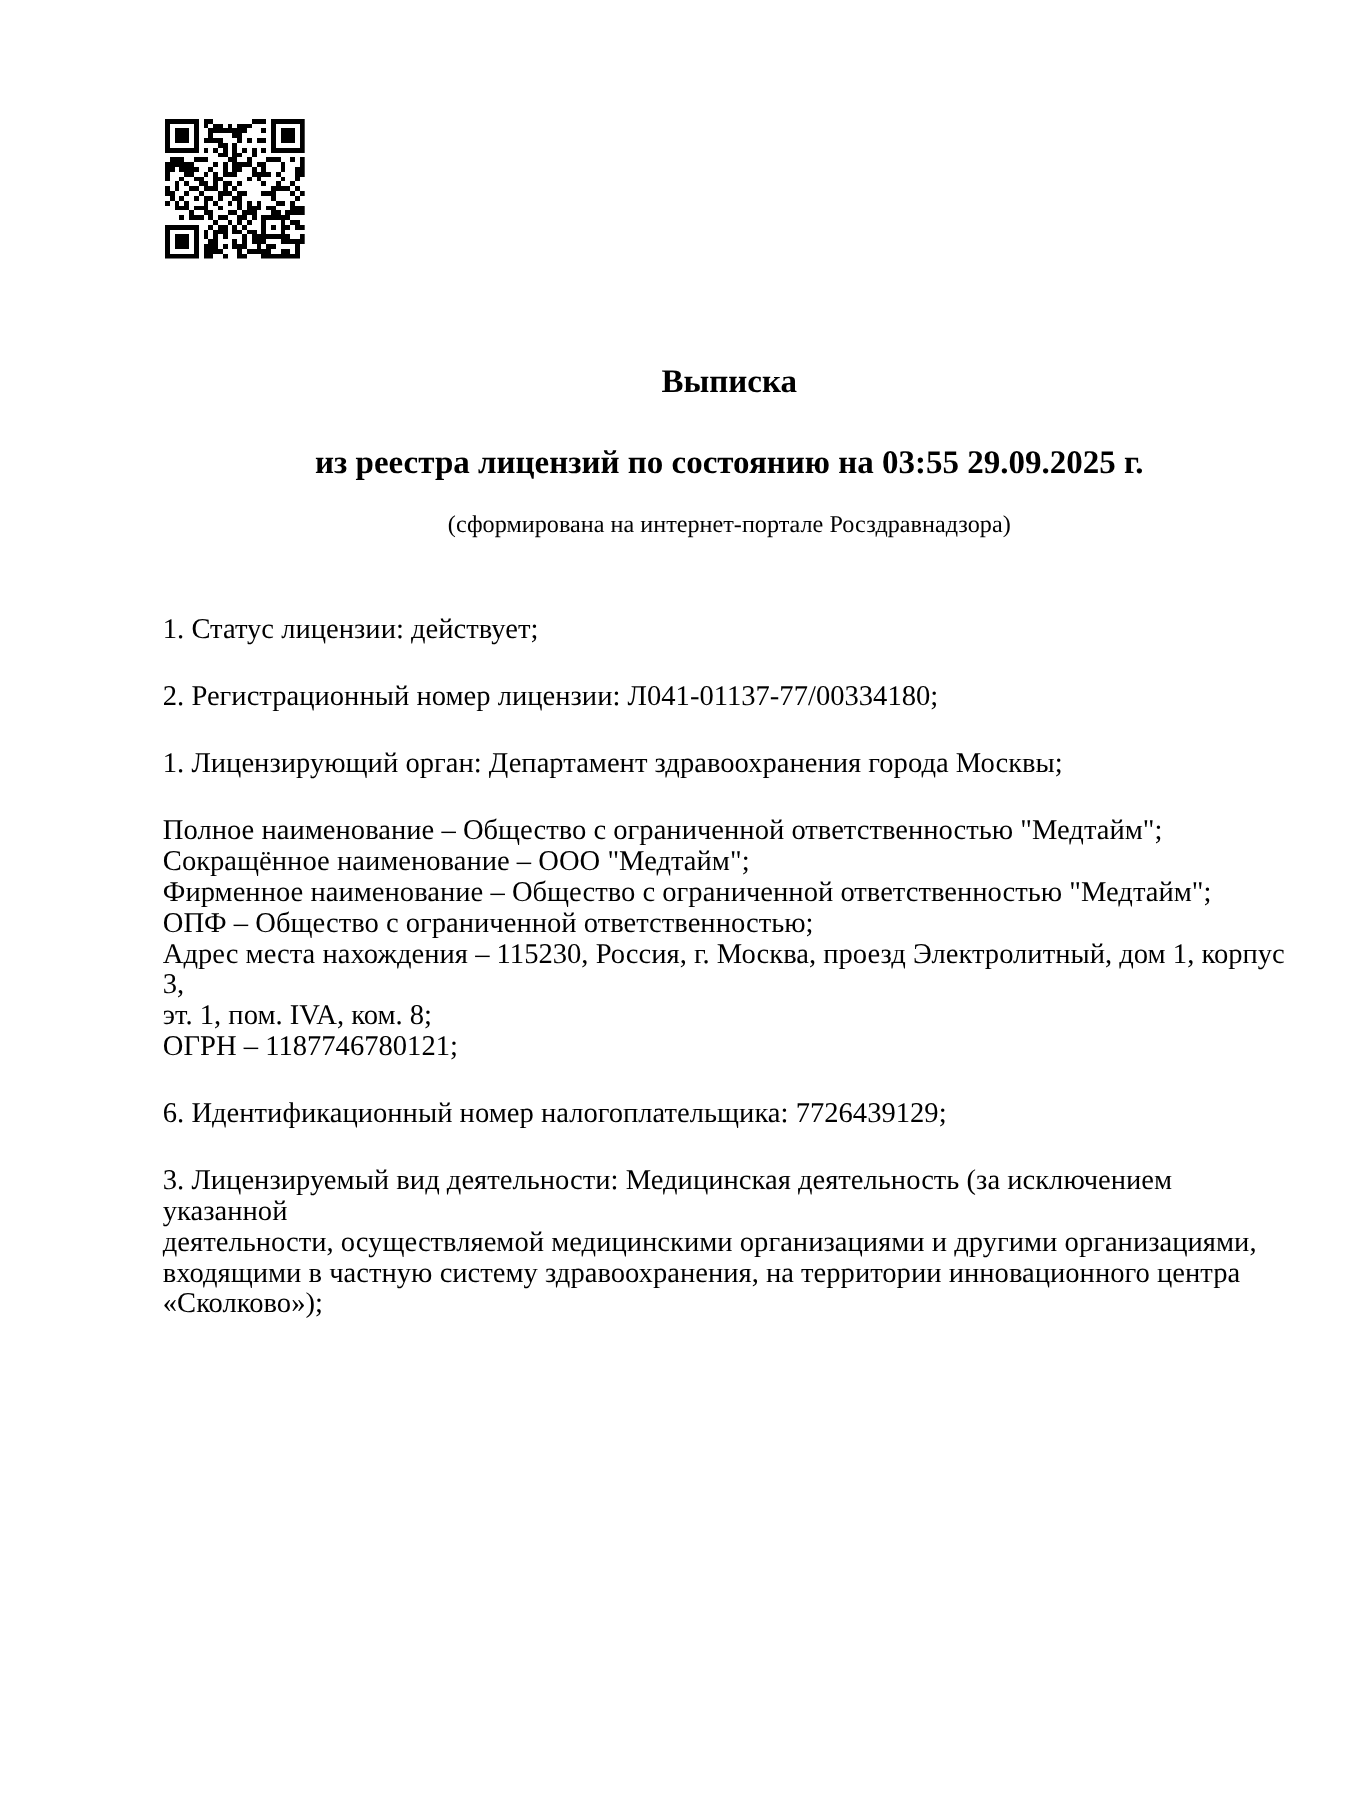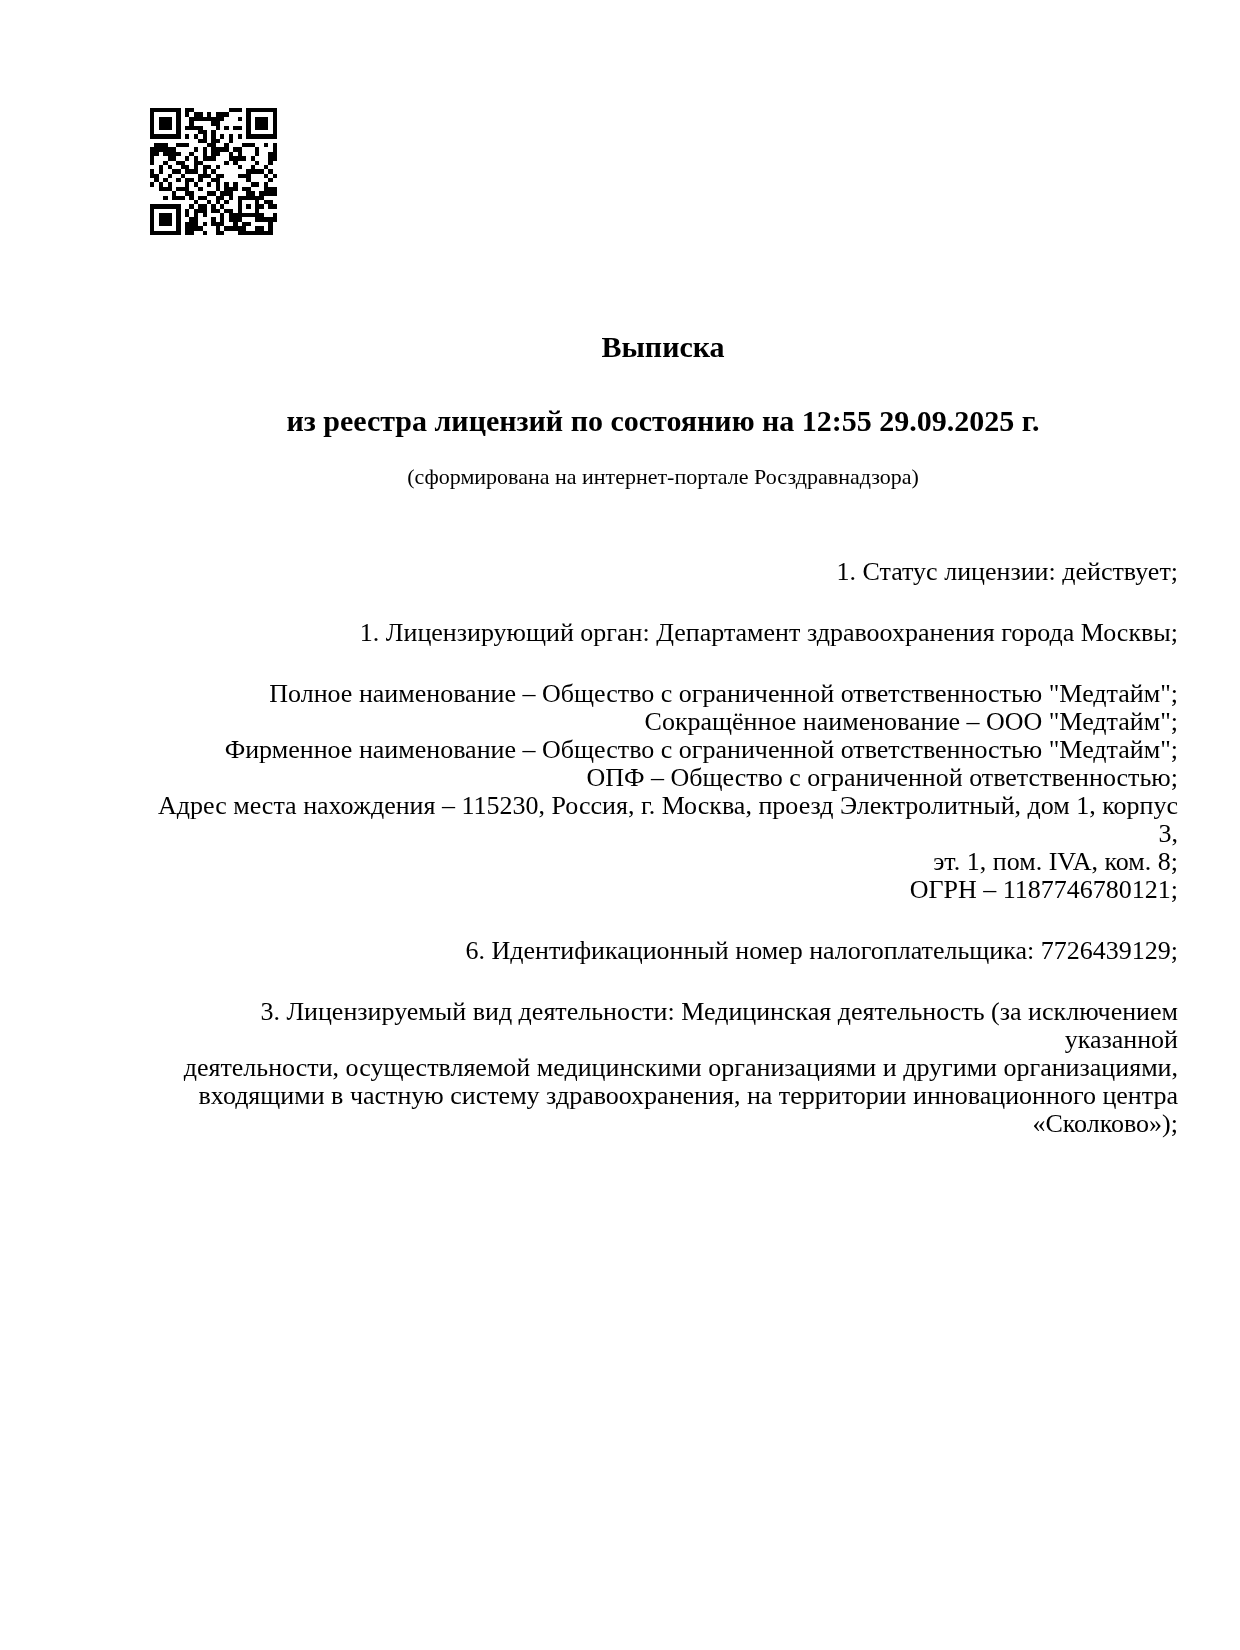--- a/index.html
+++ b/index.html
@@ -35,21 +35,21 @@
     line-height: 24px;
     text-align: center;
     margin: 26px 0 0 0;
   }
   .doc-body { margin-top: 69px; }
   .doc-body p {
     font-size: 26px;
     line-height: 28px;
     margin: 33px 0 0 0;
     white-space: pre-line;
-    text-align: right;
+    text-align: left;
   }
   .doc-body p:first-child { margin-top: 0; }
 </style>
 </head>
 <body>
 
 <div class="page">
 
   <div class="qr">
     <svg id="qr-svg" viewBox="0 0 29 29" xmlns="http://www.w3.org/2000/svg" aria-hidden="true">
@@ -466,27 +466,28 @@
         <rect x="24" y="28" width="1" height="1" fill="#000000"></rect>
         <rect x="25" y="28" width="1" height="1" fill="#000000"></rect>
         <rect x="26" y="28" width="1" height="1" fill="#000000"></rect>
         <rect x="27" y="28" width="1" height="1" fill="#000000"></rect>
       </svg>
   </div>
 
   <div class="content">
 
     <h1 class="doc-title"><span>Выписка</span><br>
-      <span>из реестра лицензий по состоянию на 12:55 29.09.2025 г.</span>
+      <span>из реестра лицензий по состоянию на 03:55 29.09.2025 г.</span>
     </h1>
 
     <div class="doc-subtitle">(сформирована на интернет-портале Росздравнадзора)</div>
 
     <div class="doc-body">
       <p>1. Статус лицензии: действует;</p>
+      <p>2. Регистрационный номер лицензии: Л041-01137-77/00334180;</p>
       <p>1. Лицензирующий орган: Департамент здравоохранения города Москвы;</p>
       <p>Полное наименование – Общество с ограниченной ответственностью "Медтайм";
 Сокращённое наименование – ООО "Медтайм";
 Фирменное наименование – Общество с ограниченной ответственностью "Медтайм";
 ОПФ – Общество с ограниченной ответственностью;
 Адрес места нахождения – 115230, Россия, г. Москва, проезд Электролитный, дом 1, корпус 3,
 эт. 1, пом. IVA, ком. 8;
 ОГРН – 1187746780121;</p>
       <p>6. Идентификационный номер налогоплательщика: 7726439129;</p>
       <p>3. Лицензируемый вид деятельности: Медицинская деятельность (за исключением указанной

